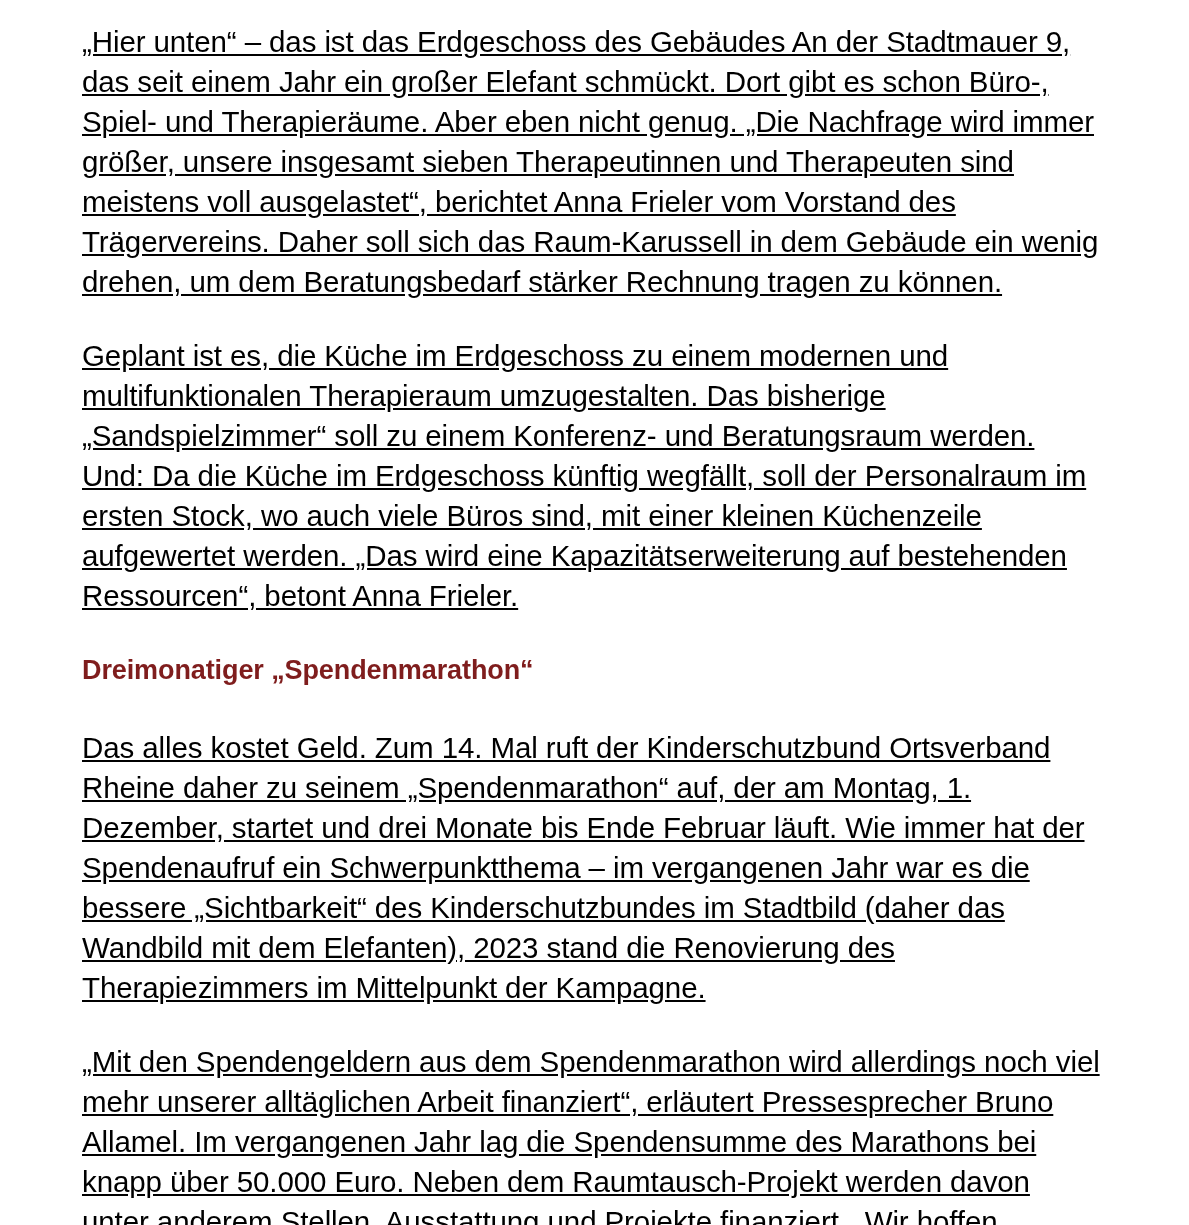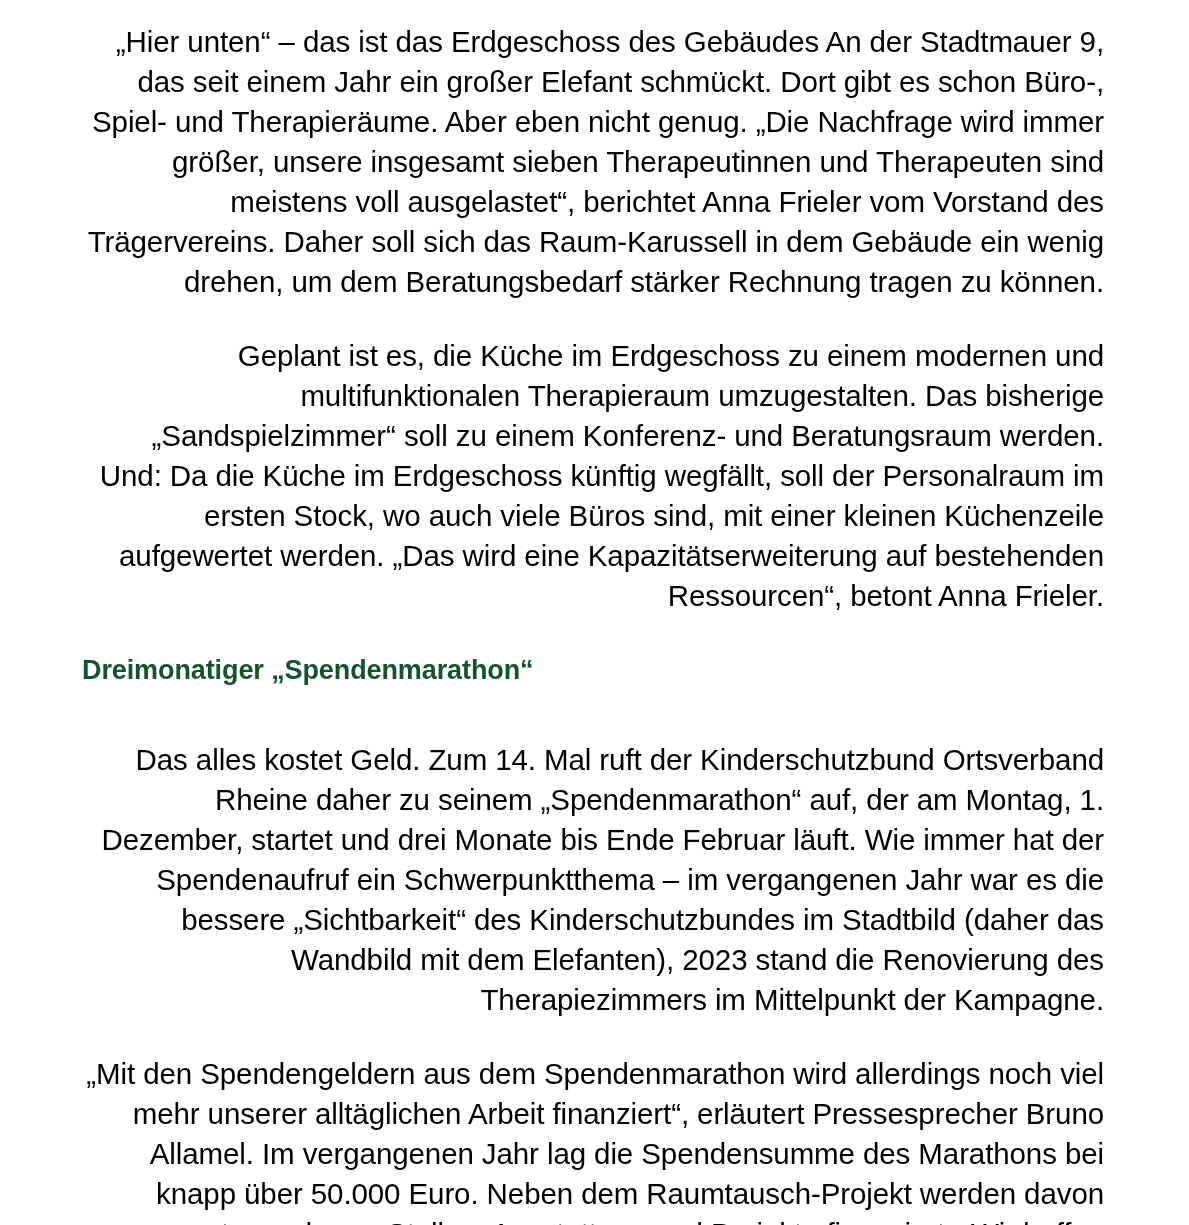--- a/index.html
+++ b/index.html
@@ -25,29 +25,30 @@
     width: 1022px;
   }
   p.para {
     margin: 0 0 34px 0;
     font-size: 29.5px;
     line-height: 40px;
     font-weight: 400;
     letter-spacing: -0.1px;
     word-spacing: 0px;
     color: #000000;
-    text-align: right;
+    text-align: left;
+    text-decoration: underline;
   }
   h2.subhead {
-    margin: 0 0 50px 0;
+    margin: 0 0 38px 0;
     font-size: 27px;
     line-height: 40px;
     font-weight: 700;
     letter-spacing: -0.1px;
-    color: #14532d;
+    color: #7f1d1d;
   }
   p.para:last-child {
     margin-bottom: 0;
   }
 </style>
 </head>
 <body>
 
 <div class="article">
   <div class="article-body">

